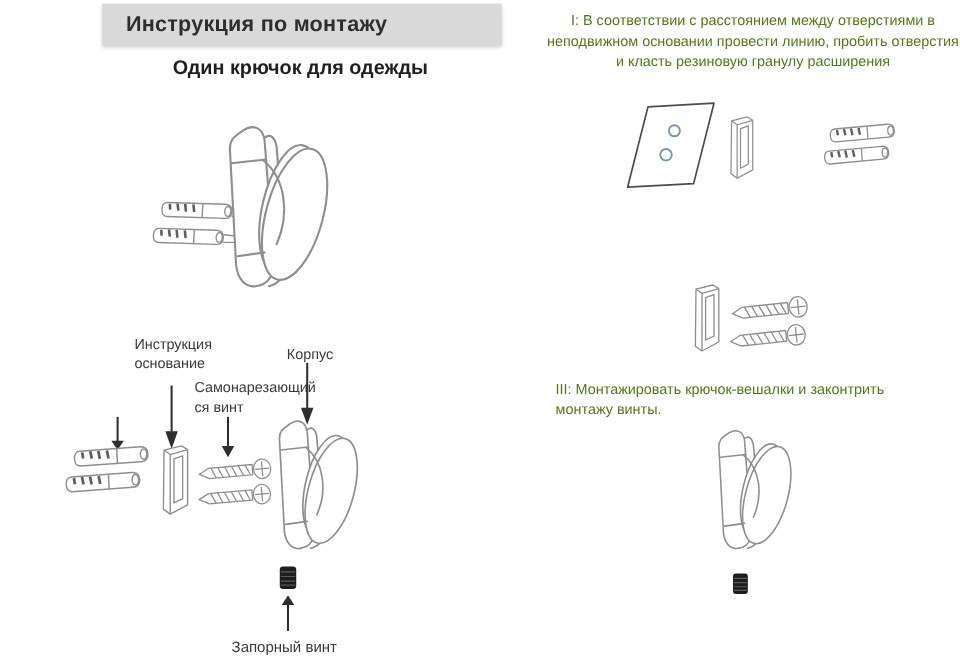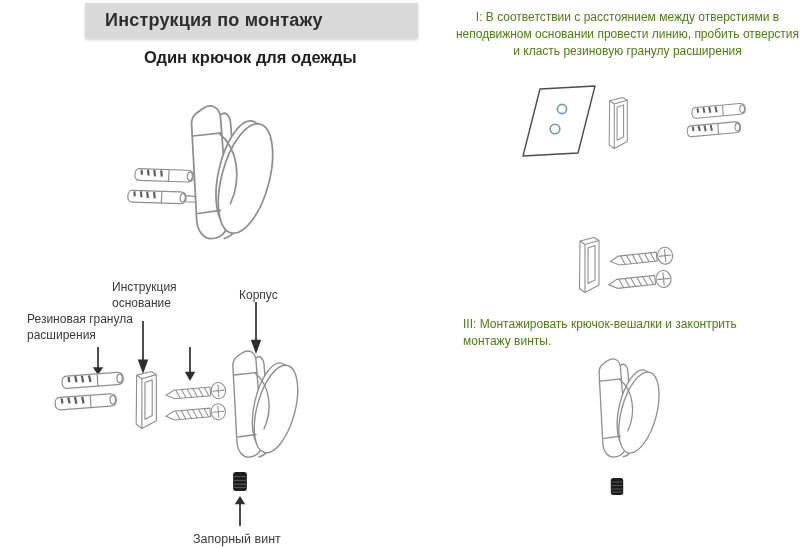--- a/index.html
+++ b/index.html
@@ -97,21 +97,21 @@
   <svg class="abs" style="left:106px;top:97px" width="176" height="148">
     <g transform="rotate(3 70 88)">
       <use href="#sym-plugshaft" x="26" y="68" width="100" height="22"></use>
       <use href="#sym-plugshaft" x="20" y="90" width="100" height="22"></use>
     </g>
     <use href="#sym-hook" x="72" y="4" width="100" height="140"></use>
   </svg>
 
   <div class="abs lbl" style="left:112px;top:280px;width:95px">Инструкция основание</div>
   <div class="abs lbl" style="left:239px;top:288px">Корпус</div>
-  <div class="abs lbl" style="left:27px;top:312px;width:118px">Резиновая гранула расширения</div>
+  <div class="abs lbl" style="left:162px;top:316px;width:100px">Самонарезающий ся винт</div>
 
   <svg class="abs" style="left:91px;top:347px" width="14" height="28">
       <use href="#sym-arrow-down" width="14" height="28"></use>
     </svg>
   <svg class="abs" style="left:136px;top:321px" width="14" height="53">
       <use href="#sym-arrow-down" width="14" height="53"></use>
     </svg>
   <svg class="abs" style="left:183px;top:347px" width="14" height="34">
       <use href="#sym-arrow-down" width="14" height="34"></use>
     </svg>

